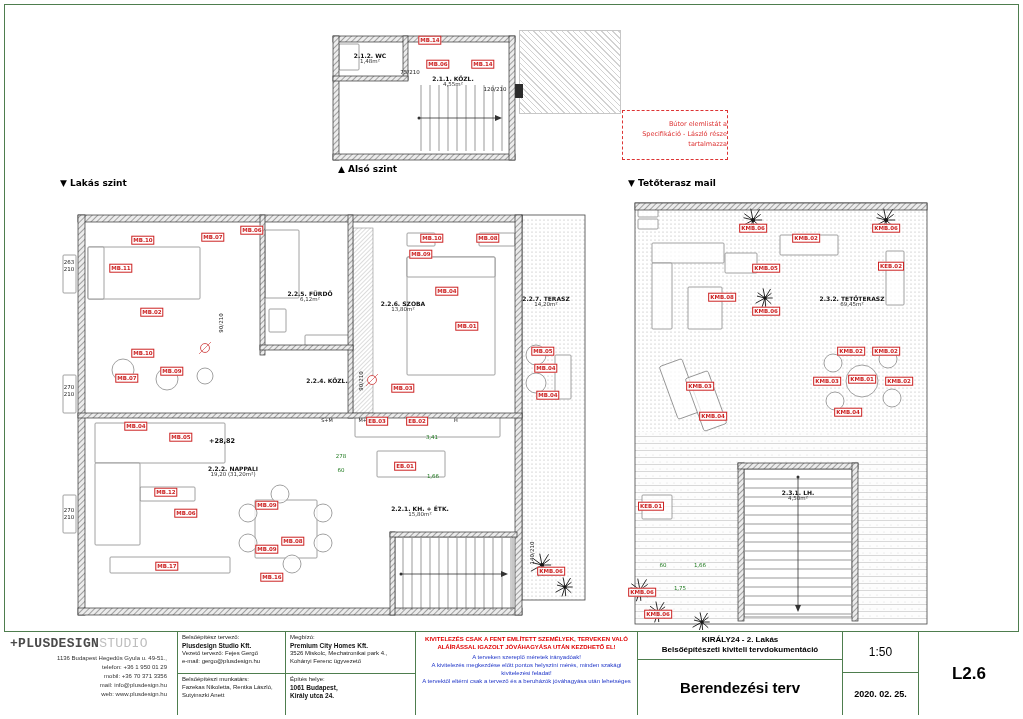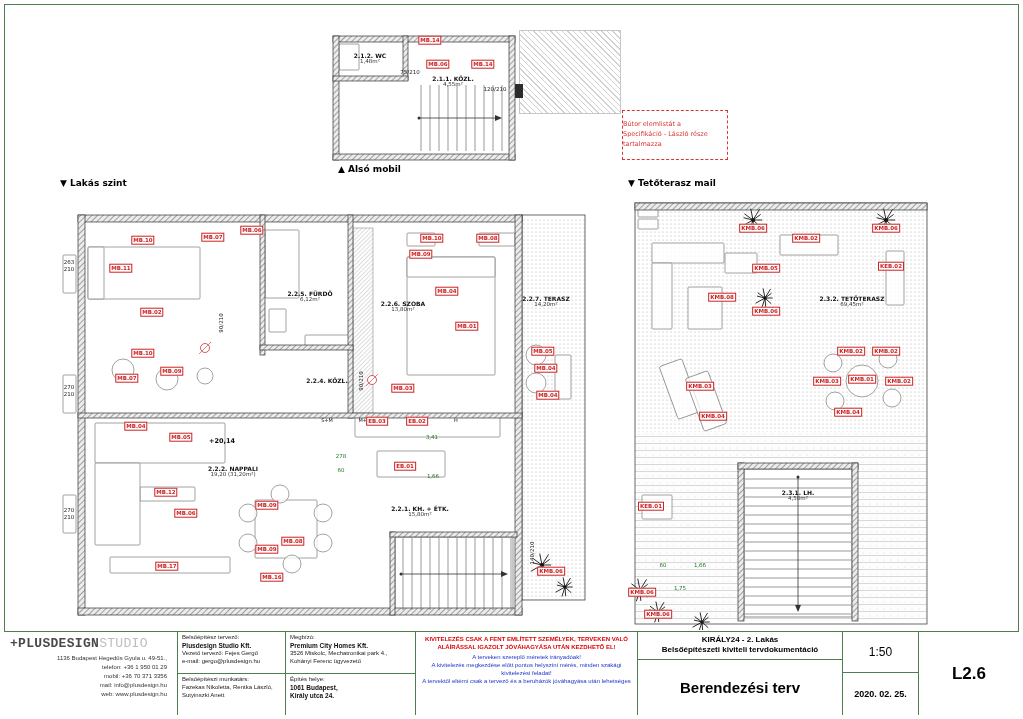--- a/index.html
+++ b/index.html
@@ -15,21 +15,21 @@
        padding:0 1px;white-space:nowrap;z-index:5;line-height:1.2;}
   .ptext{position:absolute;transform:translate(-50%,-50%);white-space:nowrap;z-index:4;}
   .c-room{font:600 6px "DejaVu Sans",sans-serif;color:#111;}
   .c-area{font:5.5px/1 "DejaVu Sans",sans-serif;color:#333;}
   .c-dim{font:5.5px/1 "DejaVu Sans",sans-serif;color:#222;}
   .c-dimg{font:5.5px/1 "DejaVu Sans",sans-serif;color:#1f7a1f;}
   .c-level{font:700 6.5px "DejaVu Sans",sans-serif;color:#111;}
   .c-appliance{font:5px/1 "DejaVu Sans",sans-serif;color:#222;}
   .c-rot{font:5.5px/1 "DejaVu Sans",sans-serif;color:#222;transform:translate(-50%,-50%) rotate(-90deg);}
   .notebox{position:absolute;left:622px;top:110px;width:104px;height:48px;border:1px dashed #d33;
-           color:#d33;font:6.5px/1.5 "DejaVu Sans",sans-serif;text-align:left;
+           color:#d33;font:6.5px/1.5 "DejaVu Sans",sans-serif;text-align:right;
            display:flex;flex-direction:column;justify-content:center;z-index:6;background:#fff;}
   .hatchblock{position:absolute;left:519px;top:30px;width:100px;height:82px;border:1px solid #aaa;
               background:repeating-linear-gradient(45deg,transparent 0 3px,#bbb 3px 4px);opacity:.65;}
   .darksq{position:absolute;left:509px;top:84px;width:14px;height:14px;background:#2b2b2b;}
   
   .titleblock{position:absolute;left:4px;right:4px;bottom:4px;height:83px;display:flex;
               border-top:1px solid var(--g);background:#fff;z-index:10;}
   .tb-col{border-right:1px solid var(--g);height:100%;box-sizing:border-box;overflow:hidden;
           display:flex;flex-direction:column;}
   .tb-col:last-child{border-right:none;}
@@ -72,21 +72,21 @@
         <circle cx="1" cy="1" r="0.5" fill="#9a9a9a"></circle>
       </pattern>
       <pattern id="pat-deck" width="7" height="7" patternUnits="userSpaceOnUse">
         <rect width="7" height="7" fill="#fdfdfd"></rect>
         <line x1="0" y1="3.5" x2="7" y2="3.5" stroke="#c8c8c8" stroke-width="0.7"></line>
         <circle cx="2" cy="1" r="0.4" fill="#b5b5b5"></circle>
       </pattern>
     </defs>
   </svg>
 
-  <div class="caption" style="left:338px;top:164px">▲ Alsó mobil</div>
+  <div class="caption" style="left:338px;top:164px">▲ Alsó szint</div>
   <div class="caption" style="left:60px;top:178px">▼ Lakás szint</div>
   <div class="caption" style="left:628px;top:178px">▼ Tetőterasz mail</div>
 
   <div class="hatchblock"></div>
   <div class="darksq"></div>
 
   <div class="plan" style="left:325px;top:28px;width:200px;height:150px">
       <svg width="200" height="150" viewBox="0 0 200 150">
         <rect x="14" y="16" width="20" height="26" rx="1" fill="rgba(255,255,255,.75)" stroke="#8a8a8a" stroke-width="0.8"></rect>
         <rect x="8" y="8" width="182" height="6" fill="url(#pat-hatch)" stroke="#333" stroke-width="0.7"></rect>
@@ -243,21 +243,21 @@
       <div class="ptext c-area" style="left: 255px; top: 105px;">6,12m²</div>
       <div class="ptext c-room" style="left: 348px; top: 108px;">2.2.6. SZOBA</div>
       <div class="ptext c-area" style="left: 348px; top: 115px;">13,80m²</div>
       <div class="ptext c-room" style="left: 491px; top: 103px;">2.2.7. TERASZ</div>
       <div class="ptext c-area" style="left: 491px; top: 110px;">14,20m²</div>
       <div class="ptext c-room" style="left: 272px; top: 185px;">2.2.4. KÖZL.</div>
       <div class="ptext c-room" style="left: 178px; top: 273px;">2.2.2. NAPPALI</div>
       <div class="ptext c-area" style="left: 178px; top: 280px;">19,20 (31,20m²)</div>
       <div class="ptext c-room" style="left: 365px; top: 313px;">2.2.1. KH. + ÉTK.</div>
       <div class="ptext c-area" style="left: 365px; top: 320px;">15,80m²</div>
-      <div class="ptext c-level" style="left: 167px; top: 246px;">+20,14</div>
+      <div class="ptext c-level" style="left: 167px; top: 246px;">+28,82</div>
       <div class="ptext c-appliance" style="left: 272px; top: 225px;">S+M</div>
       <div class="ptext c-appliance" style="left: 311px; top: 225px;">M+SZ</div>
       <div class="ptext c-appliance" style="left: 401px; top: 225px;">H</div>
       <div class="ptext c-dimg" style="left: 286px; top: 262px;">278</div>
       <div class="ptext c-dimg" style="left: 286px; top: 276px;">60</div>
       <div class="ptext c-dimg" style="left: 377px; top: 243px;">3,41</div>
       <div class="ptext c-dimg" style="left: 378px; top: 282px;">1,66</div>
       <div class="ptext c-dim" style="left: 14px; top: 68px;">263</div>
       <div class="ptext c-dim" style="left: 14px; top: 75px;">210</div>
       <div class="ptext c-dim" style="left: 14px; top: 193px;">270</div>

